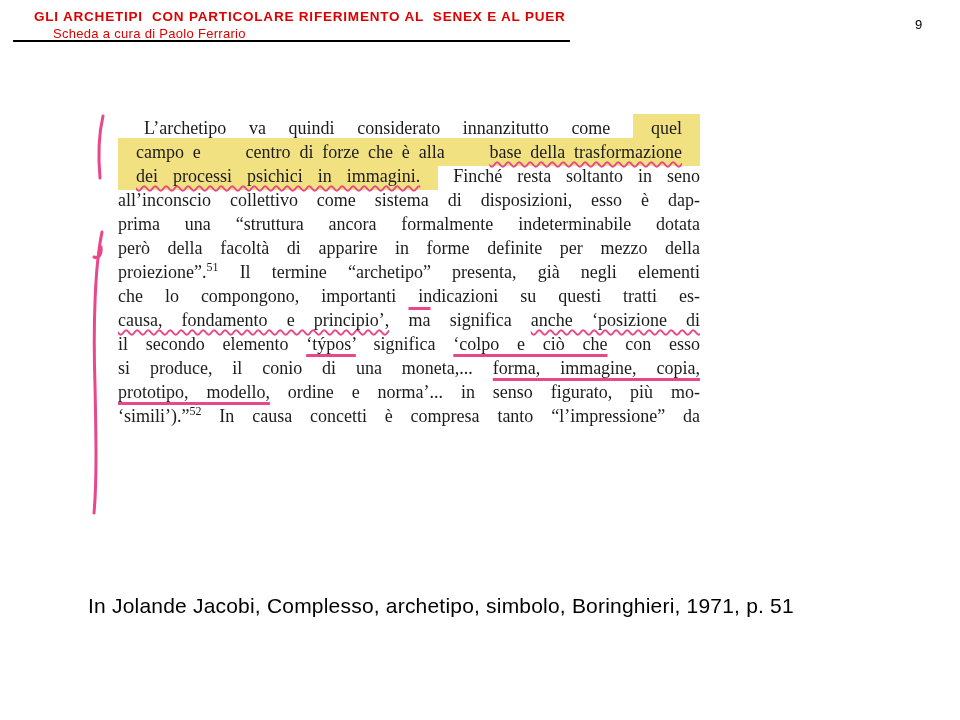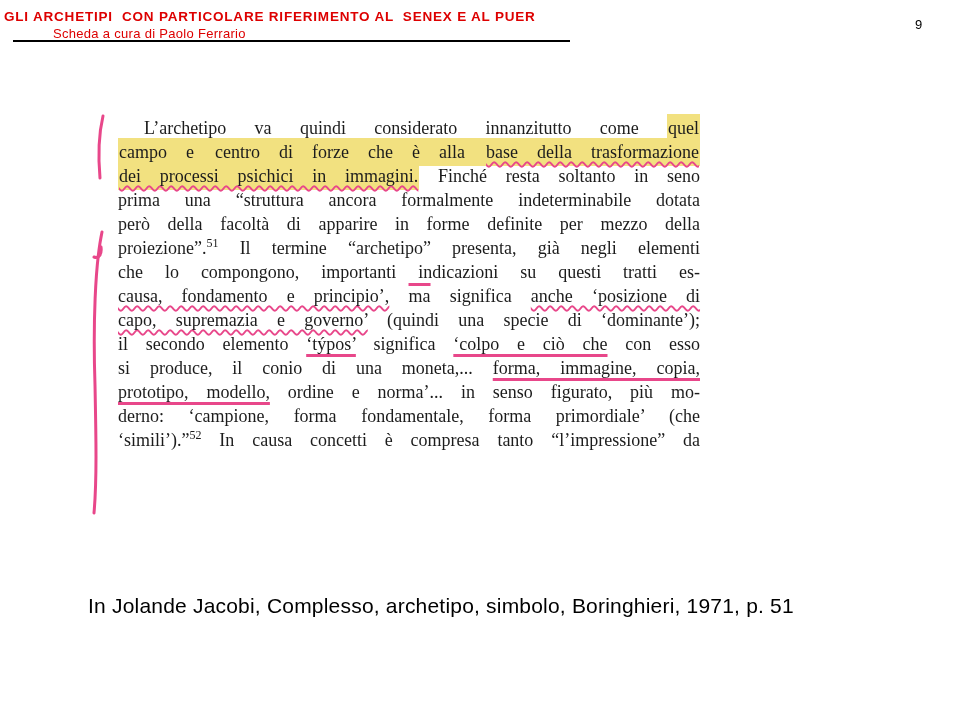--- a/index.html
+++ b/index.html
@@ -5,21 +5,21 @@
   html, body { margin: 0; padding: 0; background: #ffffff; }
   body {
     width: 960px; height: 720px;
     position: relative;
     overflow: hidden;
     font-family: "Liberation Sans", sans-serif;
   }
 
   
   .slide-title {
-    position: absolute; left: 4px; top: 9px;
+    position: absolute; left: 34px; top: 9px;
     font-size: 13.5px; font-weight: bold;
     letter-spacing: 0.8px;
     color: var(--red);
     white-space: pre;
   }
   .slide-subtitle {
     position: absolute; left: 18px; top: 26px;
     font-size: 13px; font-weight: normal;
     letter-spacing: 0.3px;
     color: var(--red);
@@ -45,21 +45,21 @@
   }
   .excerpt .line {
     height: 24px; line-height: 24px;
     text-align: justify;
     text-align-last: justify;
   }
   .excerpt .line.indent { padding-left: 26px; }
 
   .seg-h {
     background: var(--yellow);
-    padding: 4px 1px;
+    padding: 4px 18px;
   }
   .seg-us {
     text-decoration: underline;
     text-decoration-color: var(--pink);
     text-decoration-thickness: 2.5px;
     text-underline-offset: 4px;
     text-decoration-skip-ink: none;
   }
   .seg-uw {
     text-decoration: underline;
@@ -113,26 +113,25 @@
 <svg class="margin-marks" viewBox="0 0 24 420">
   <path d="M 15 11 C 11 28, 10 50, 12 73"></path>
   <path d="M 14 127 C 7 160, 5 220, 7 280 C 8 330, 9 375, 6 408"></path>
   <path d="M 13 142 C 14 149, 11 154, 6 152"></path>
 </svg>
 
 <div class="excerpt" id="excerpt">
     <div class="line indent"><span>L’</span><span class="seg-us">archetipo</span><span> va quindi considerato innanzitutto come </span><span class="seg-h">quel</span></div>
     <div class="line"><span class="seg-h seg-us">campo e</span><span class="seg-h"> centro di forze che è alla </span><span class="seg-h seg-uw">base della trasformazione</span></div>
     <div class="line"><span class="seg-h seg-uw">dei processi psichici in immagini.</span><span> Finché resta soltanto in seno</span></div>
+    <div class="line"><span>all’inconscio collettivo come sistema di disposizioni, esso è dap-</span></div>
     <div class="line"><span>prima una “struttura ancora formalmente indeterminabile dotata</span></div>
     <div class="line"><span>però della facoltà di apparire in forme definite per mezzo della</span></div>
     <div class="line"><span>proiezione”.</span><sup>51</sup><span> Il termine “archetipo” presenta, già negli elementi</span></div>
     <div class="line"><span>che lo compongono, importanti indicazioni su questi tratti es-</span></div>
     <div class="line"><span class="seg-uw">causa, fondamento e principio’,</span><span> </span><span class="seg-ov">ma</span><span> significa </span><span class="seg-uw">anche ‘posizione di</span></div>
-    <div class="line"><span class="seg-uw">capo, supremazia e governo’</span><span> (quindi una specie di ‘dominante’);</span></div>
     <div class="line"><span>il secondo elemento </span><span class="seg-us">‘týpos’</span><span> significa </span><span class="seg-us">‘colpo e ciò che</span><span> con esso</span></div>
     <div class="line"><span>si produce, il conio di una moneta,... </span><span class="seg-us">forma, immagine, copia,</span></div>
     <div class="line"><span class="seg-us">prototipo, modello,</span><span> ordine e norma’... in senso figurato, più mo-</span></div>
-    <div class="line"><span>derno: ‘campione, forma fondamentale, forma primordiale’ (che</span></div>
     <div class="line"><span>‘simili’).”</span><sup>52</sup><span> In causa concetti è compresa tanto “l’impressione” da</span></div>
   </div>
 
 <div class="caption">In Jolande Jacobi, Complesso, archetipo, simbolo, Boringhieri, 1971, p. 51</div>
 
 </body></html>

